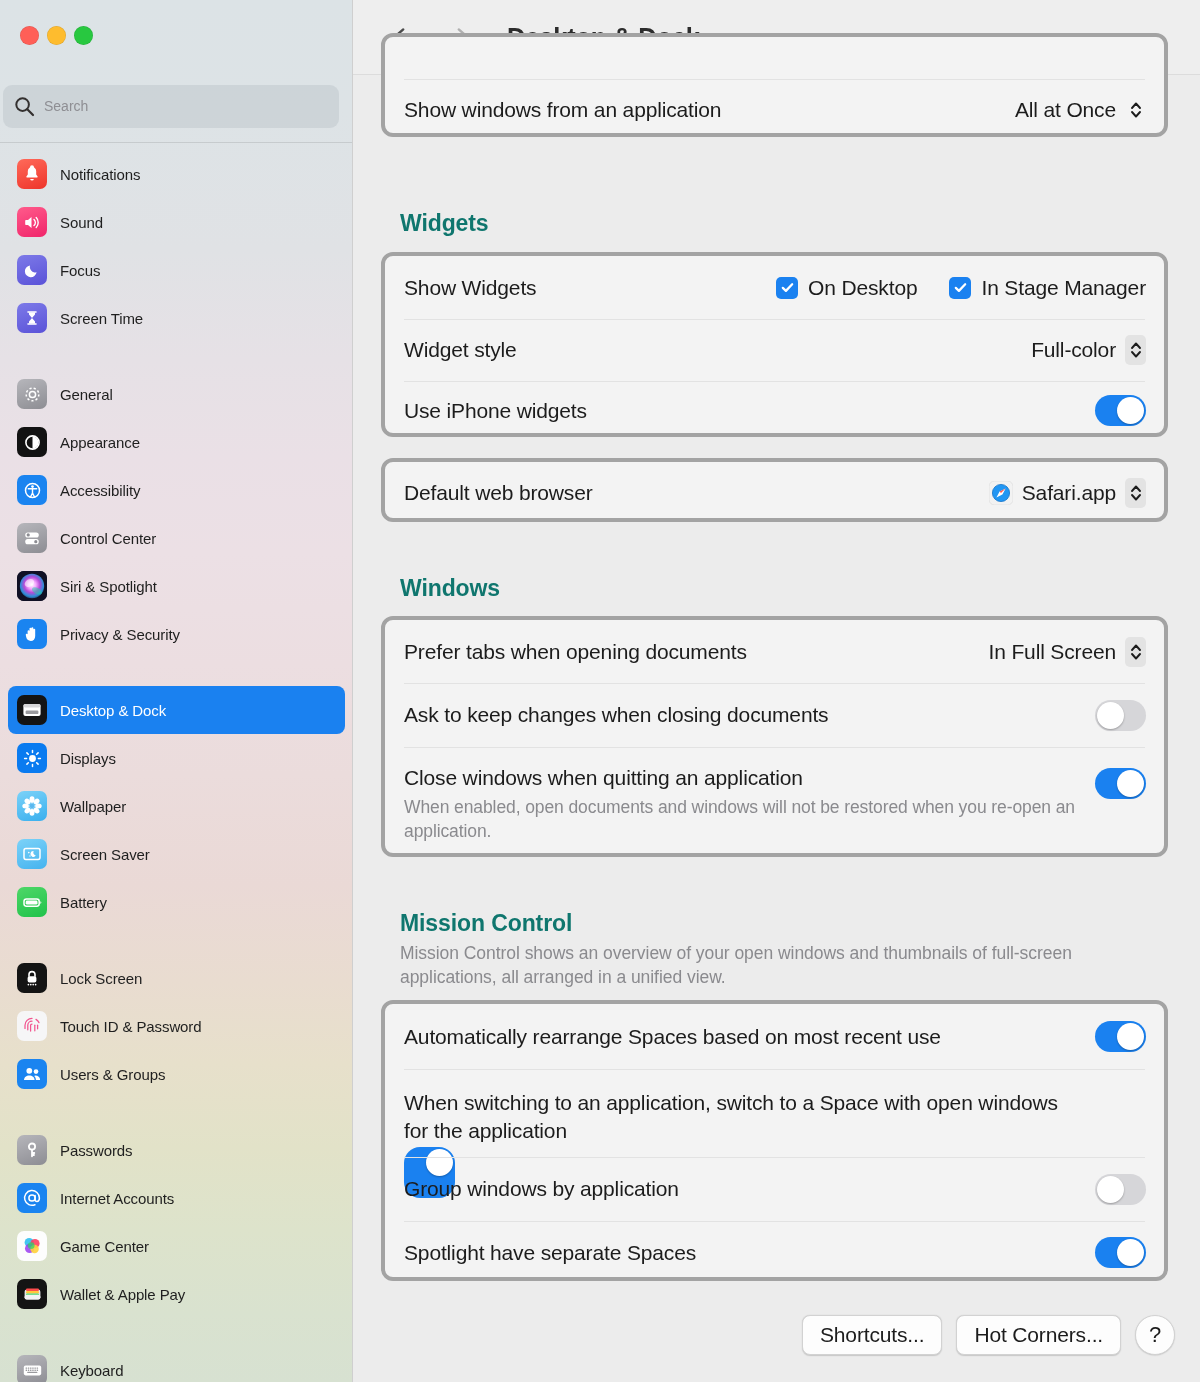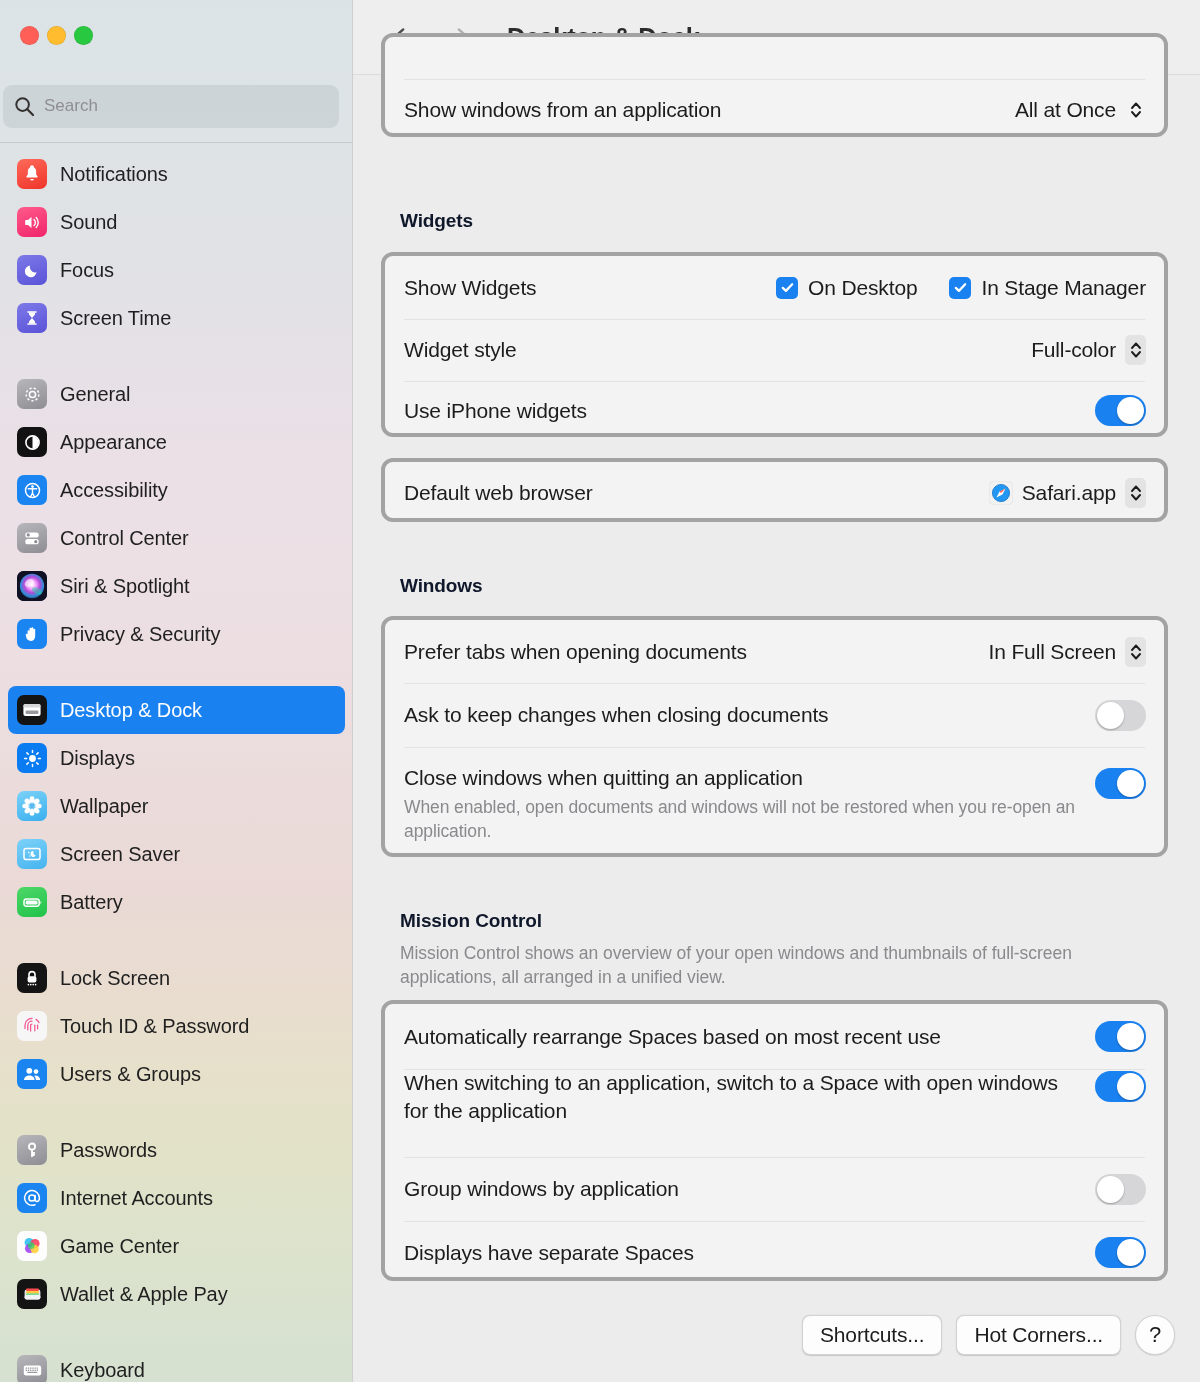--- a/index.html
+++ b/index.html
@@ -47,38 +47,38 @@
   #search-field {
     width: 100%; height: 100%;
     background: rgba(170,178,184,.30);
     border-radius: 9px;
     display: flex; align-items: center;
     padding: 0 10px 0 11px;
   }
   #search-field .mag { width: 21px; height: 21px; flex: 0 0 21px; margin-right: 9px; }
   #search-input {
     flex: 1; border: none; outline: none; background: transparent;
-    font-family: "Liberation Sans", sans-serif; font-size: 17px;
+    font-family: "Liberation Sans", sans-serif; font-size: 14px;
     color: #30302f; padding-bottom: 2px;
   }
   #search-input::placeholder { color: #8e8e93; }
   #sidebar-divider { position: absolute; left: 0; top: 142px; width: 353px; height: 1px; background: rgba(0,0,0,.10); }
 
   #side-list { position: absolute; left: 0; top: 150px; width: 353px; }
   .side-group { padding: 0 8px; }
   .side-gap { height: 28px; }
   .side-item {
     display: flex; align-items: center;
     height: 48px; padding: 0 8px 0 9px;
     border-radius: 8px; gap: 13px;
     cursor: default;
   }
   .side-item.selected { background: #1a81f0; }
   .side-item .label {
-    font-size: 20px; color: #1f1f1f; letter-spacing: -.1px; white-space: nowrap;
+    font-size: 15px; color: #1f1f1f; letter-spacing: -.1px; white-space: nowrap;
   }
   .side-item.selected .label { color: #fff; }
   .sicon { width: 30px; height: 30px; flex: 0 0 30px; border-radius: 7px;
            display: flex; align-items: center; justify-content: center; overflow: hidden; }
   .sicon svg { display: block; }
 
   
   #main { position: relative; flex: 1; height: 1382px; background: #ececec; overflow: hidden; }
   #toolbar {
     position: absolute; left: 0; top: 0; right: 0; height: 75px;
@@ -123,21 +123,21 @@
     background: #fff; box-shadow: 0 1px 2px rgba(0,0,0,.28);
   }
   .toggle.on  .knob { left: 22px; }
   .toggle.off .knob { left: 2px; }
 
   .cbwrap { display: flex; align-items: center; gap: 10px; cursor: default; }
   .checkbox { width: 22px; height: 22px; border-radius: 5px; background: #1a81f0;
               display: flex; align-items: center; justify-content: center; flex: 0 0 22px; }
   .cblabel { font-size: 21px; color: #1c1c1c; letter-spacing: -.15px; white-space: nowrap; }
 
-  .sectitle { position: absolute; left: 47px; font-size: 19px; font-weight: bold; color: #0f172a; letter-spacing: -.1px; text-align: center; }
+  .sectitle { position: absolute; left: 47px; font-size: 23px; font-weight: bold; color: #0f766e; letter-spacing: -.1px; text-align: center; }
   .secdesc  { position: absolute; left: 47px; width: 740px; font-size: 17.5px; color: #8a8a8e; line-height: 24px; letter-spacing: -.05px; }
 
   #footer-buttons { position: absolute; right: 25px; bottom: 27px; display: flex; align-items: center; gap: 14px; }
   .pushbtn {
     height: 40px; padding: 16px 17px; border-radius: 8px; background: #fdfdfd;
     border: .5px solid #d2d2d2; box-shadow: 0 .5px 1.2px rgba(0,0,0,.16);
     display: flex; align-items: center; justify-content: center;
     font-size: 21px; color: #1c1c1c; letter-spacing: -.15px; cursor: default;
   }
   .pushbtn.help { width: 40px; padding: 0; border-radius: 50%; font-size: 22px; }
@@ -619,41 +619,41 @@
 
       <div class="panel" style="top:925px; height:281px;">
         <div class="row" style="height:65px;">
           <span class="rlabel">Automatically rearrange Spaces based on most recent use</span>
           <span class="spacer"></span>
           <span class="toggle on">
             <span class="knob"></span>
           </span>
         </div>
 
-        <div class="row" style="height:88px; align-items:flex-start; ">
+        <div class="row" style="height:88px; align-items:flex-start; padding-top:20px;flex-direction:column;">
           <div class="sep"></div>
           <span class="rlabel multiline" style="max-width:660px; display:block;">When switching to an application, switch to a Space with open windows for the application</span>
           <span class="spacer"></span>
           <span class="toggle on" style="margin-top:2px;">
             <span class="knob"></span>
           </span>
         </div>
 
         <div class="row" style="height:64px;">
           <div class="sep"></div>
           <span class="rlabel">Group windows by application</span>
           <span class="spacer"></span>
           <span class="toggle off">
             <span class="knob"></span>
           </span>
         </div>
 
         <div class="row" style="height:63px;">
           <div class="sep"></div>
-          <span class="rlabel">Displays have separate Spaces</span>
+          <span class="rlabel">Spotlight have separate Spaces</span>
           <span class="spacer"></span>
           <span class="toggle on">
             <span class="knob"></span>
           </span>
         </div>
       </div>
 
       <div id="footer-buttons">
         <div class="pushbtn">Shortcuts...</div>
         <div class="pushbtn">Hot Corners...</div>

